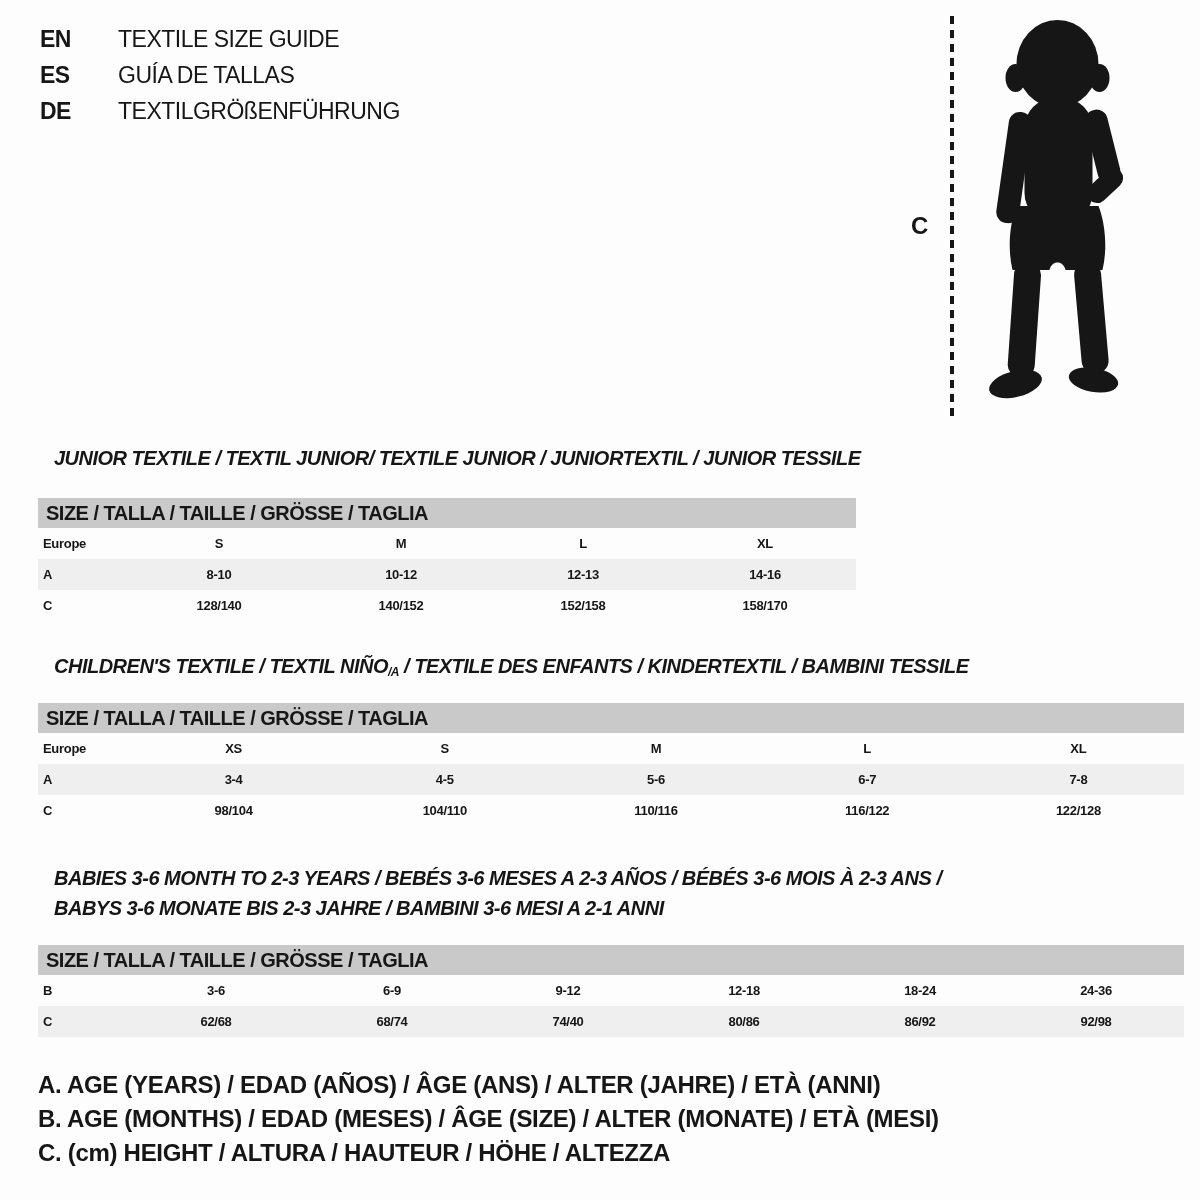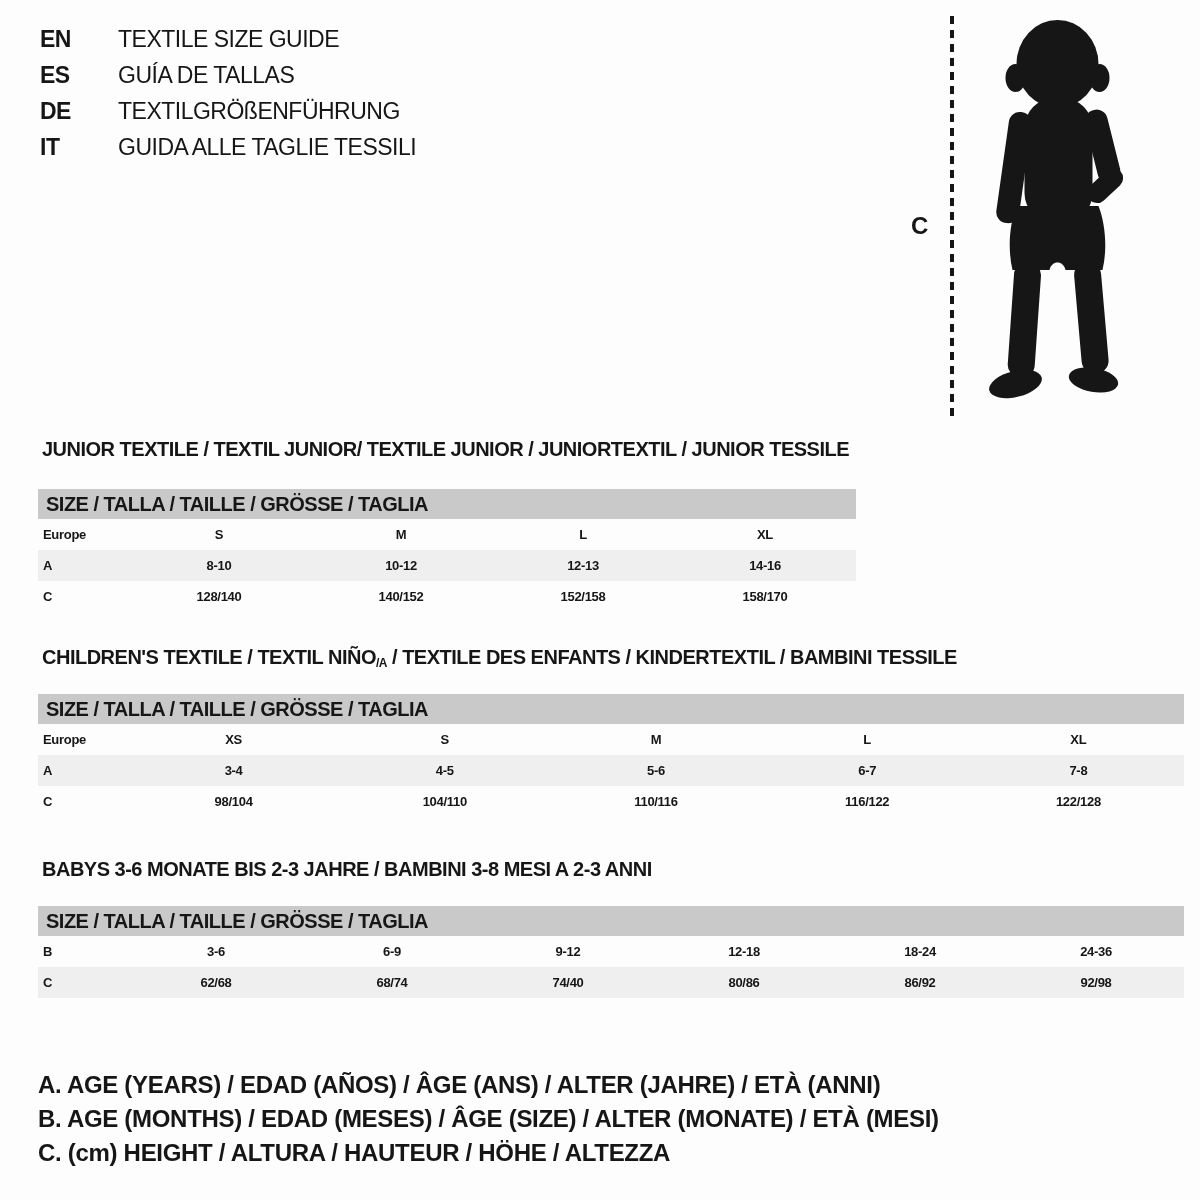--- a/index.html
+++ b/index.html
@@ -22,22 +22,22 @@
   .c-label{position:absolute;left:6px;top:200px;font-size:24px;font-weight:700;}
   .dash-line{
     position:absolute;left:45px;top:4px;width:4px;height:402px;
     background:repeating-linear-gradient(to bottom,#161616 0 8px,transparent 8px 14px);
   }
   .sil{position:absolute;left:62px;top:2px;}
 
   
   .main{position:absolute;left:38px;top:430px;width:1146px;}
   .sec-title{
-    margin:4px;font-size:20px;font-weight:700;letter-spacing:-0.5px;
-    line-height:24px;white-space:nowrap;
+    margin:16px;font-size:20px;font-weight:700;letter-spacing:-0.5px;
+    line-height:24px;white-space:nowrap;font-style:italic;
   }
   .sec-2 .sec-title{line-height:30px;}
   .sec-title .sub{font-size:12px;vertical-align:-3px;}
   .sec-0{margin-top:7px;}
   .sec-0 .size-table{margin-top:28px;width:818px;}
   .sec-1{margin-top:33px;}
   .sec-1 .size-table{margin-top:19px;width:1146px;}
   .sec-2{margin-top:37px;}
   .sec-2 .size-table{margin-top:22px;width:1146px;}
 
@@ -68,24 +68,20 @@
         <span class="lang-code">EN</span>
         <span class="lang-label">TEXTILE SIZE GUIDE</span>
       </div>
       <div class="lang-row">
         <span class="lang-code">ES</span>
         <span class="lang-label">GUÍA DE TALLAS</span>
       </div>
       <div class="lang-row">
         <span class="lang-code">DE</span>
         <span class="lang-label">TEXTILGRÖßENFÜHRUNG</span>
-      </div>
-      <div class="lang-row">
-        <span class="lang-code">IT</span>
-        <span class="lang-label">GUIDA ALLE TAGLIE TESSILI</span>
       </div>
     </div>
 
   <div class="figure">
     <span class="c-label">C</span>
     <div class="dash-line"></div>
     <svg class="sil" width="175" height="400" viewBox="0 0 170 400" aria-hidden="true">
       <g fill="#161616">
         <ellipse cx="88" cy="50" rx="41" ry="44"></ellipse>
         <ellipse cx="46" cy="64" rx="10" ry="14"></ellipse>
@@ -187,21 +183,22 @@
               <td>104/110</td>
               <td>110/116</td>
               <td>116/122</td>
               <td>122/128</td>
             </tr>
           </tbody>
         </table>
       </section>
       <section class="size-section sec-2">
         <h2 class="sec-title">
-          <div class="title-line"><span>BABYS 3-6 MONATE BIS 2-3 JAHRE / BAMBINI 3-8 MESI A 2-3 ANNI</span></div>
+          <div class="title-line"><span>BABIES 3-6 MONTH TO 2-3 YEARS / BEBÉS 3-6 MESES A 2-3 AÑOS / BÉBÉS 3-6 MOIS À 2-3 ANS /</span></div>
+          <div class="title-line"><span>BABYS 3-6 MONATE BIS 2-3 JAHRE / BAMBINI 3-6 MESI A 2-1 ANNI</span></div>
         </h2>
         <table class="size-table">
           <colgroup>
             <col class="label-col">
             <col>
             <col>
             <col>
             <col>
             <col>
             <col>

